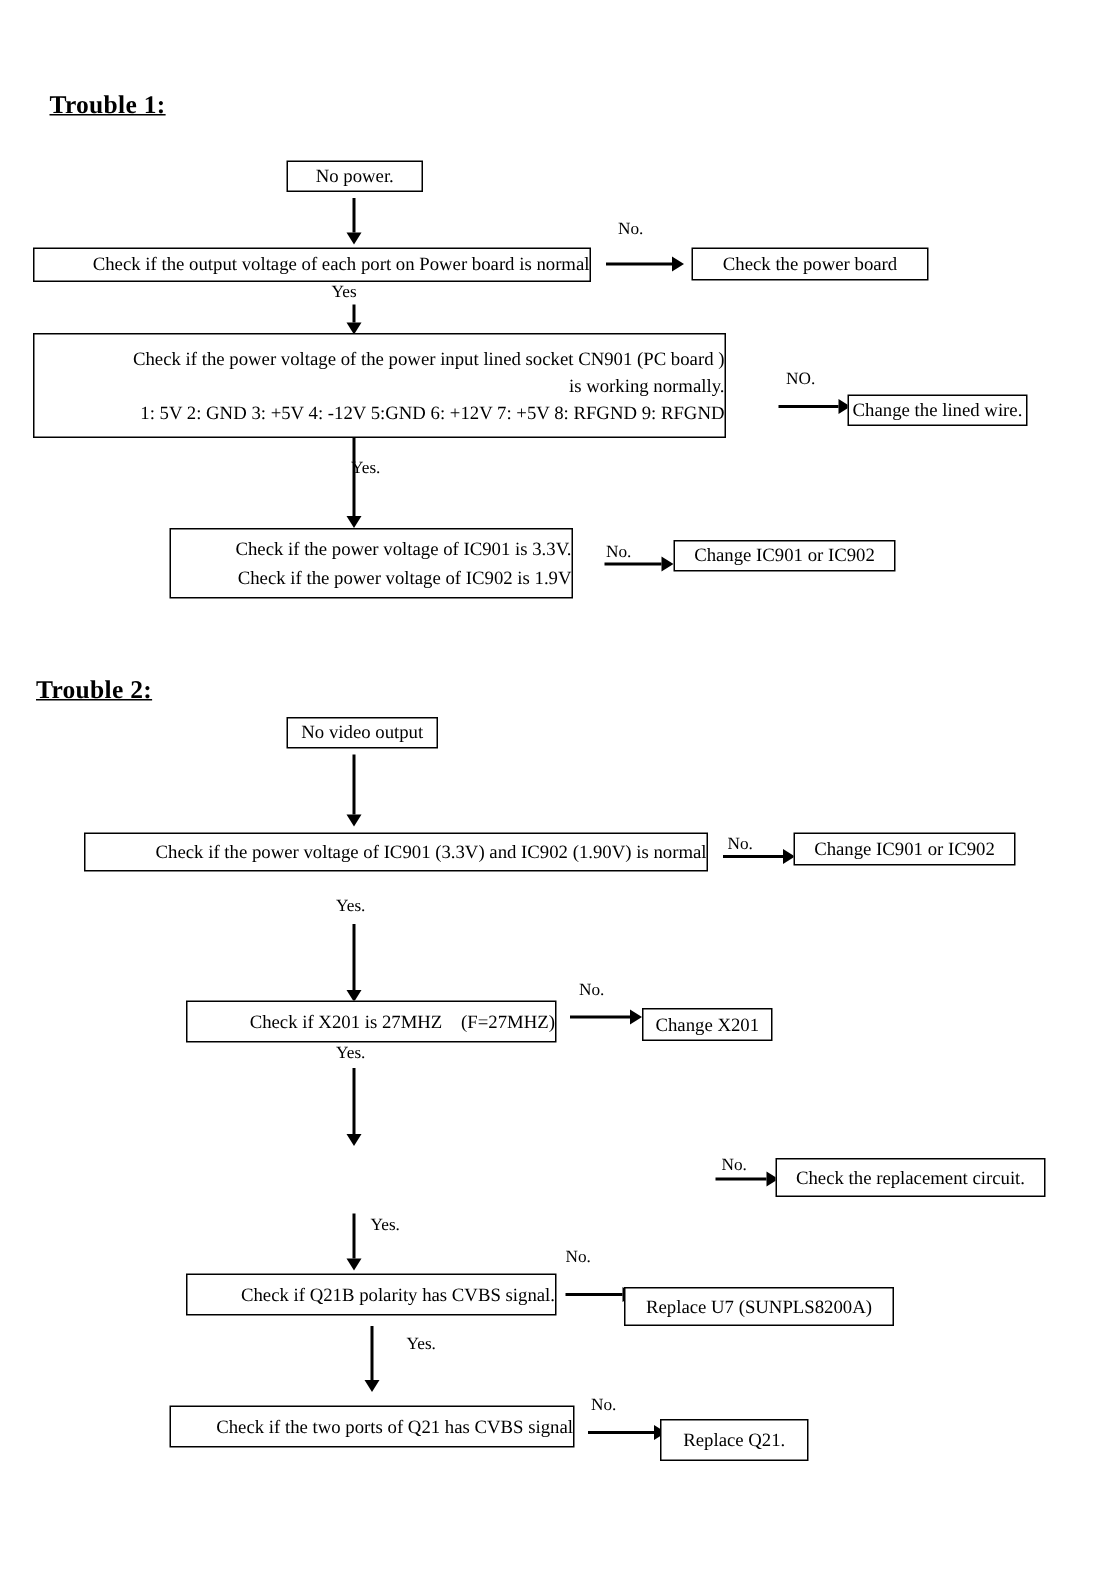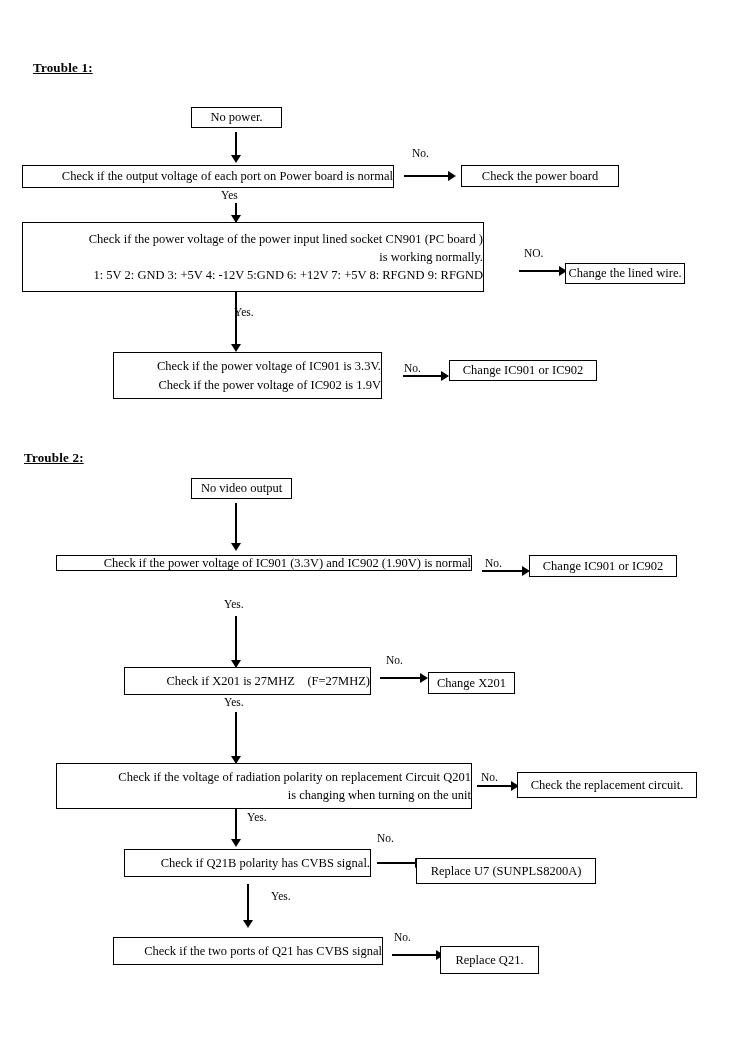--- a/index.html
+++ b/index.html
@@ -19,21 +19,21 @@
     position: absolute;
     left: 0;
     top: 0;
     width: 744px;
     height: 1053px;
   }
   .abs { position: absolute; }
 
   
   .section-title {
-    font-size: 13px;
+    font-size: 17px;
     font-weight: bold;
     text-decoration: underline;
     letter-spacing: 0.2px;
     white-space: nowrap;
   }
 
   
   .box {
     position: absolute;
     border: 1.6px solid #000;
@@ -176,21 +176,21 @@
 
   <div class="box center" style="left:191px; top:478px; width:101px; height:21px;text-align:right;">
     <span class="ln">No video output</span>
   </div>
 
   <div class="v-arrow" style="left:231px; top:503px; height:48px;">
     <span class="shaft" style="height:40px;"></span>
     <span class="head" style="top:40px;"></span>
   </div>
 
-  <div class="box left" style="left:56px; top:555px; width:416px; height:16px; padding-left:9px;">
+  <div class="box left" style="left:56px; top:555px; width:416px; height:26px; padding-left:9px;">
     <span class="ln">Check if the power voltage of IC901 (3.3V) and IC902 (1.90V) is normal</span>
   </div>
 
   <div class="edge-label" style="left:485px; top:558px;">No.</div>
   <div class="h-arrow" style="left:482px; top:566px; width:48px;">
     <span class="shaft" style="width:40px;"></span>
     <span class="head" style="left:40px;"></span>
   </div>
   <div class="box center" style="left:529px; top:555px; width:148px; height:22px;">
     <span class="ln">Change IC901 or IC902</span>
@@ -214,24 +214,20 @@
   <div class="box center" style="left:428px; top:672px; width:87px; height:22px;">
     <span class="ln">Change X201</span>
   </div>
 
   <div class="edge-label" style="left:224px; top:697px;">Yes.</div>
   <div class="v-arrow" style="left:231px; top:712px; height:52px;">
     <span class="shaft" style="height:44px;"></span>
     <span class="head" style="top:44px;"></span>
   </div>
 
-  <div class="box left" style="left:56px; top:763px; width:416px; height:46px; padding-left:9px;">
-    <span class="ln">Check if the voltage of radiation polarity on replacement Circuit Q201</span>
-    <span class="ln"> is changing when turning on the unit</span>
-  </div>
 
   <div class="edge-label" style="left:481px; top:772px;">No.</div>
   <div class="h-arrow" style="left:477px; top:781px; width:42px;">
     <span class="shaft" style="width:34px;"></span>
     <span class="head" style="left:34px;"></span>
   </div>
   <div class="box center" style="left:517px; top:772px; width:180px; height:26px;">
     <span class="ln">Check the replacement circuit.</span>
   </div>
 

